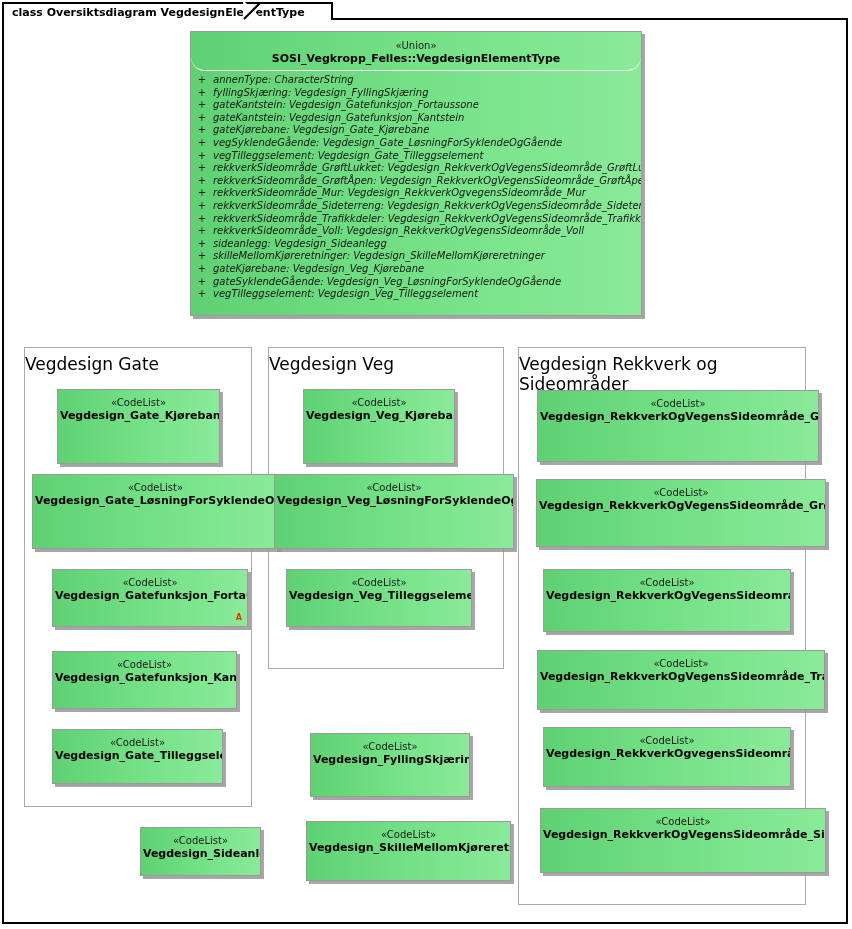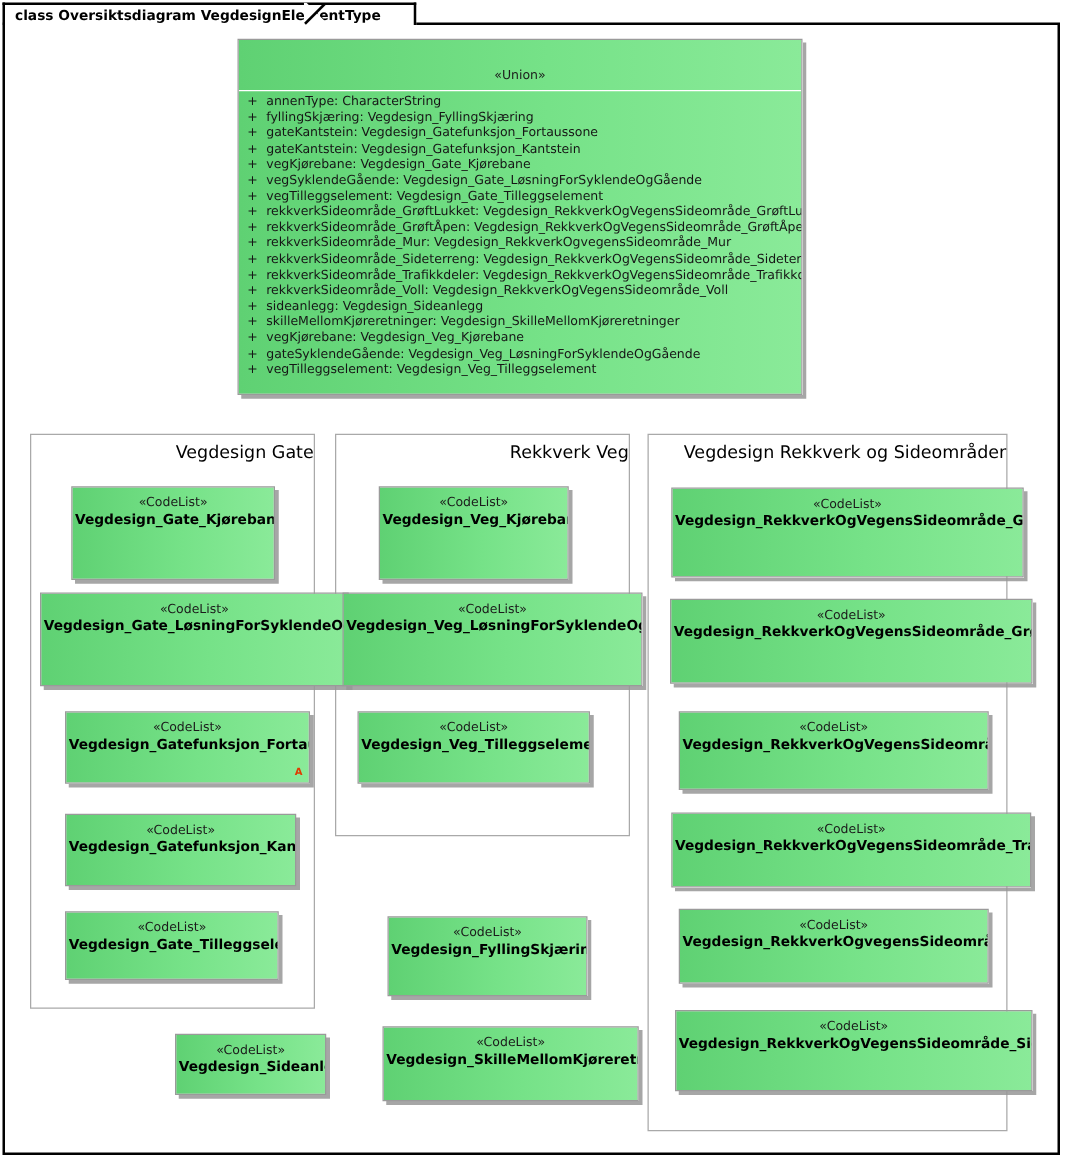--- a/index.html
+++ b/index.html
@@ -65,22 +65,22 @@
     border: 1px solid #a9a9a9;
     background: transparent;
     box-sizing: border-box;
     z-index: 1;
   }
   .group-title {
     position: absolute;
     top: 6px;
     left: 0;
     width: 100%;
-    text-align: right;
-    font-size: 14px;
+    text-align: left;
+    font-size: 17px;
     color: #000;
     z-index: 2;
   }
 
   
   .uml-box {
     position: absolute;
     box-sizing: border-box;
     background: linear-gradient(to right, #5fd173 0%, #76e288 55%, #8aea99 100%);
     border: 1px solid #9a9a9a;
@@ -108,41 +108,42 @@
 
   
   #union-box {
     left: 190px;
     top: 31px;
     width: 452px;
     height: 285px;
     z-index: 3;
   }
   #union-box .union-header {
-    padding-top: 23px;
+    padding-top: 8px;
     padding-bottom: 5px;
     border-bottom: 1px solid #ffffff;
+    border-radius: 14px;
   }
   #union-box .union-header .stereotype { padding-top: 0; }
   #union-box .union-header .boxname { font-size: 11px; }
   .attr-list { padding: 3px 0 0 0; }
   .attr-row {
     display: flex;
     font-size: 10px;
     line-height: 12.6px;
     color: #161616;
     white-space: nowrap;
   }
   .attr-vis {
     width: 22px;
     text-align: center;
     flex: 0 0 22px;
     color: #161616;
   }
-  .attr-text { flex: 1 1 auto; }
+  .attr-text { flex: 1 1 auto; font-style: italic; }
 
   
   .marker-a {
     position: absolute;
     right: 5px;
     bottom: 4px;
     font-size: 8px;
     font-weight: bold;
     color: #e03a00;
     line-height: 8px;
@@ -164,51 +165,52 @@
       <path d="M1,17 L17,1" stroke="#000000" stroke-width="2" fill="none"></path>
       <path d="M0,0 L2,0 L18,16 L18,18" stroke="#ffffff" stroke-width="0" fill="none"></path>
     </svg>
   </div>
 
   <div id="groups-layer">
       <div class="group-frame" style="left: 24px; top: 347px; width: 228px; height: 460px;">
         <div class="group-title">Vegdesign Gate</div>
       </div>
       <div class="group-frame" style="left: 268px; top: 347px; width: 236px; height: 322px;">
-        <div class="group-title">Rekkverk Veg</div>
+        <div class="group-title">Vegdesign Veg</div>
       </div>
       <div class="group-frame" style="left: 518px; top: 347px; width: 288px; height: 558px;">
         <div class="group-title">Vegdesign Rekkverk og Sideområder</div>
       </div>
     </div>
 
   <div class="uml-box" id="union-box">
     <div class="union-header">
       <div class="stereotype">«Union»</div>
+      <div class="boxname">SOSI_Vegkropp_Felles::VegdesignElementType</div>
     </div>
     <div class="attr-list" id="union-attrs">
         <div class="attr-row">
           <span class="attr-vis">+</span>
           <span class="attr-text">annenType: CharacterString</span>
         </div>
         <div class="attr-row">
           <span class="attr-vis">+</span>
           <span class="attr-text">fyllingSkjæring: Vegdesign_FyllingSkjæring</span>
         </div>
         <div class="attr-row">
           <span class="attr-vis">+</span>
           <span class="attr-text">gateKantstein: Vegdesign_Gatefunksjon_Fortaussone</span>
         </div>
         <div class="attr-row">
           <span class="attr-vis">+</span>
           <span class="attr-text">gateKantstein: Vegdesign_Gatefunksjon_Kantstein</span>
         </div>
         <div class="attr-row">
           <span class="attr-vis">+</span>
-          <span class="attr-text">vegKjørebane: Vegdesign_Gate_Kjørebane</span>
+          <span class="attr-text">gateKjørebane: Vegdesign_Gate_Kjørebane</span>
         </div>
         <div class="attr-row">
           <span class="attr-vis">+</span>
           <span class="attr-text">vegSyklendeGående: Vegdesign_Gate_LøsningForSyklendeOgGående</span>
         </div>
         <div class="attr-row">
           <span class="attr-vis">+</span>
           <span class="attr-text">vegTilleggselement: Vegdesign_Gate_Tilleggselement</span>
         </div>
         <div class="attr-row">
@@ -238,21 +240,21 @@
         <div class="attr-row">
           <span class="attr-vis">+</span>
           <span class="attr-text">sideanlegg: Vegdesign_Sideanlegg</span>
         </div>
         <div class="attr-row">
           <span class="attr-vis">+</span>
           <span class="attr-text">skilleMellomKjøreretninger: Vegdesign_SkilleMellomKjøreretninger</span>
         </div>
         <div class="attr-row">
           <span class="attr-vis">+</span>
-          <span class="attr-text">vegKjørebane: Vegdesign_Veg_Kjørebane</span>
+          <span class="attr-text">gateKjørebane: Vegdesign_Veg_Kjørebane</span>
         </div>
         <div class="attr-row">
           <span class="attr-vis">+</span>
           <span class="attr-text">gateSyklendeGående: Vegdesign_Veg_LøsningForSyklendeOgGående</span>
         </div>
         <div class="attr-row">
           <span class="attr-vis">+</span>
           <span class="attr-text">vegTilleggselement: Vegdesign_Veg_Tilleggselement</span>
         </div>
       </div>

